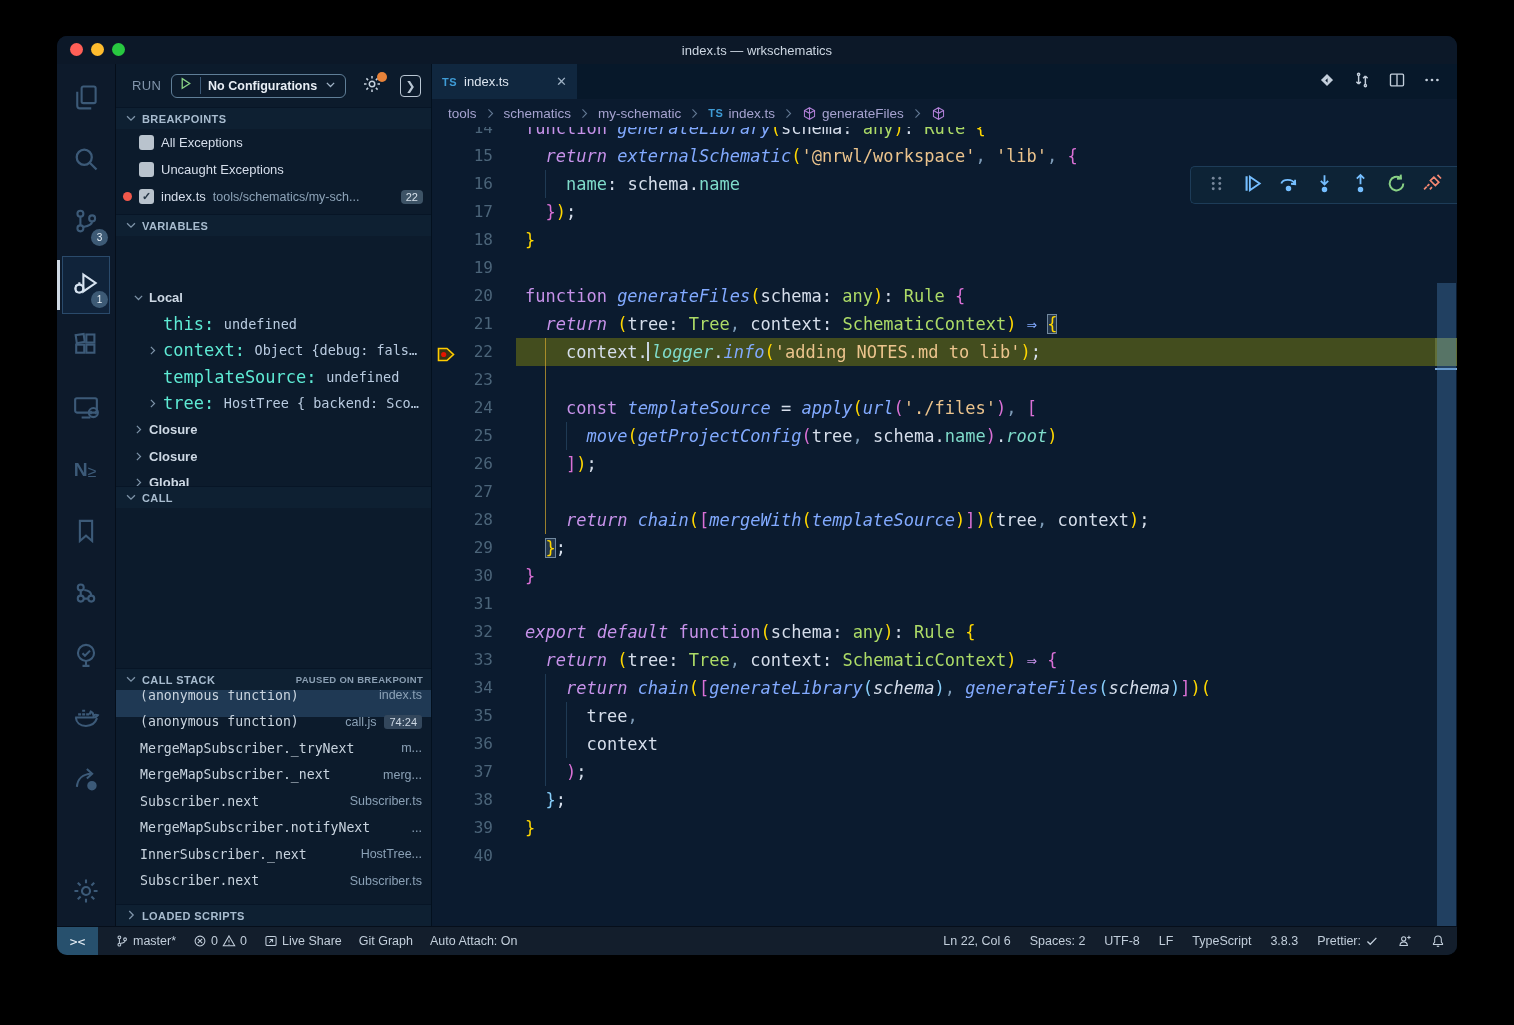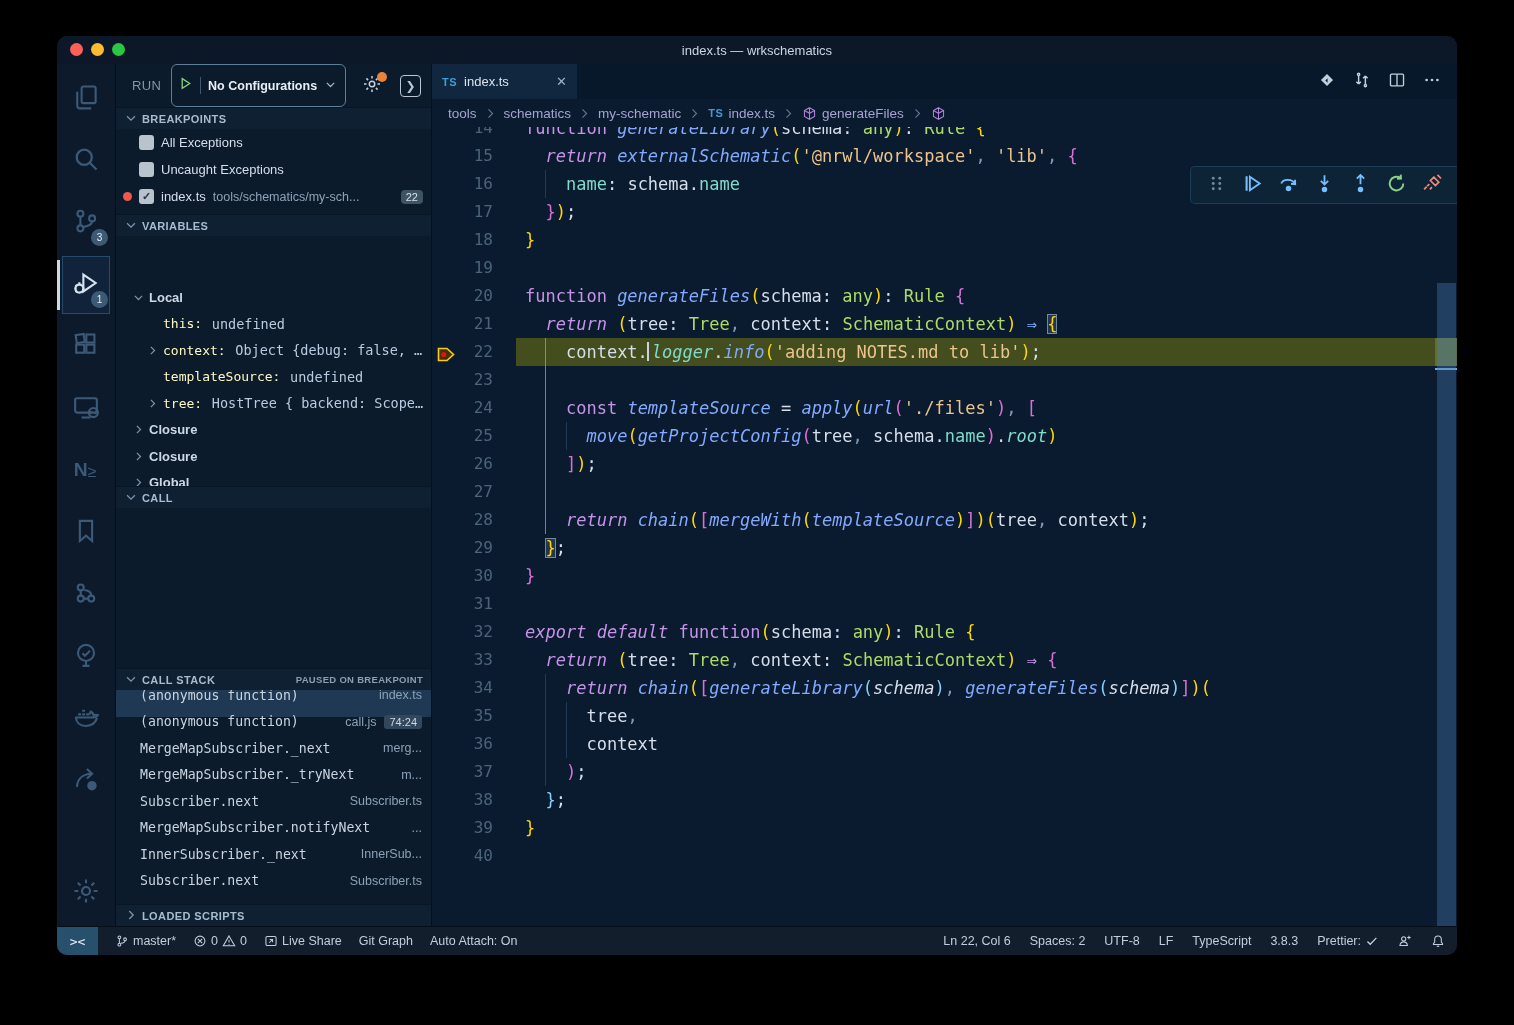--- a/index.html
+++ b/index.html
@@ -25,21 +25,21 @@
   .act-item.active { color:#d7e3f0; background:#10233a; box-shadow:inset 0 0 0 1px #2a4a6b; }
   .act-item.active::before { content:""; position:absolute; left:-5px; top:4px; width:3px; height:50px; background:#cfd9e4; }
   .act-badge { position:absolute; right:2px; bottom:6px; min-width:17px; height:17px; border-radius:9px;
     background:#3d5a75; color:#e6eef5; font-size:10px; display:flex; align-items:center; justify-content:center; padding:0 4px; }
   .act-spacer { flex:1; }
   
   .sidebar { width:317px; background:#0c1b2c; flex:0 0 auto; display:flex; flex-direction:column;
     border-left:1px solid #050e1a; border-right:1px solid #03101e; color:#cdd8e4; min-height:0; }
   .runbar { height:43px; display:flex; align-items:center; padding:0 10px 0 16px; gap:10px; flex:0 0 auto;text-align:center; }
   .run-label { color:#8295ab; font-size:13px; letter-spacing:.3px; }
-  .run-dd { flex:0 0 auto; display:flex; align-items:center; height:43px; border:1px solid #5f7e97;
+  .run-dd { flex:0 0 auto; display:flex; align-items:center; height:24px; border:1px solid #5f7e97;
     border-radius:6px; padding:0 8px 0 6px; gap:7px; }
   .run-dd .play svg{width:15px;height:15px;color:#89d185;}
   .run-sep { width:1px; height:17px; background:#3c5a78; }
   .run-name { color:#e8eef5; font-size:12.5px; font-weight:bold; }
   .run-dd .chev svg{width:13px;height:13px;color:#9fb2c5;}
   .gear-wrap { position:relative; margin-left:6px; color:#c5d1dd; }
   .gear-wrap svg{width:20px;height:20px;}
   .gear-dot { position:absolute; right:-5px; top:-2px; width:10px; height:10px; border-radius:50%; background:#e8833a; }
   .console-btn { margin-left:8px; width:22px; height:22px; border:1.6px solid #b9c6d3; border-radius:4px;
     color:#b9c6d3; font-size:12px; display:flex; align-items:center; justify-content:center; }
@@ -54,21 +54,21 @@
   .bp-dot.on { background:#f1584b; }
   .checkbox { width:15px; height:15px; border-radius:3px; background:#b9c3cd; flex:0 0 auto;
     display:flex; align-items:center; justify-content:center; color:#273747; font-size:11px; font-weight:bold; }
   .bp-path { color:#8da3b8; font-size:12.5px; white-space:nowrap; overflow:hidden; text-overflow:ellipsis; }
   .badge { background:#3d5366; color:#d6e0ea; border-radius:4px; font-size:11px; padding:1px 5px; margin-left:auto; flex:0 0 auto; }
   .var-row { height:26.5px; display:flex; align-items:center; font-size:13px; gap:3px; padding-right:6px; }
   .var-row .tw { width:16px; flex:0 0 auto; display:flex; justify-content:center; }
   .var-row .tw svg { width:13px; height:13px; color:#7d93a8; }
   .scope-label { font-weight:bold; color:#cdd8e4; }
   .mono, .var-name, .var-val { font-family:"DejaVu Sans Mono", monospace; }
-  .var-name { color:#fef9c3; font-size:13px; }
+  .var-name { color:#5eead4; font-size:17px; }
   .var-val { color:#b9cbe0; font-size:13.5px; white-space:nowrap; overflow:hidden; text-overflow:ellipsis; }
   .watch-body { flex:1 1 auto; }
   .cs-row { height:26.5px; display:flex; align-items:center; padding:0 9px 16px 24px; gap:8px; }
   .cs-row.selected { background:#1f3954; }
   .cs-name { font-family:"DejaVu Sans Mono", monospace; font-size:13.2px; color:#c9d4df; white-space:nowrap; }
   .cs-loc { margin-left:auto; font-size:12.5px; color:#8ba1b6; white-space:nowrap; overflow:hidden; text-overflow:ellipsis; }
   .cs-badge { background:#33475c; color:#cdd8e4; border-radius:3px; font-size:11px; padding:1px 5px; flex:0 0 auto; }
   
   .editorgroup { flex:1; display:flex; flex-direction:column; position:relative; min-width:0; background:#0b1b2f; }
   .tabbar { height:35px; background:#07182a; display:flex; align-items:stretch; flex:0 0 auto; }
@@ -352,38 +352,38 @@
               <div class="cs-row selected">
                 <span class="cs-name">(anonymous function)</span>
                 <span class="cs-loc">index.ts</span>
               </div>
               <div class="cs-row">
                 <span class="cs-name">(anonymous function)</span>
                 <span class="cs-loc">call.js</span>
                 <span class="cs-badge">74:24</span>
               </div>
               <div class="cs-row">
+                <span class="cs-name">MergeMapSubscriber._tryNext</span>
+                <span class="cs-loc">m...</span>
+              </div>
+              <div class="cs-row">
                 <span class="cs-name">MergeMapSubscriber._next</span>
                 <span class="cs-loc">merg...</span>
-              </div>
-              <div class="cs-row">
-                <span class="cs-name">MergeMapSubscriber._tryNext</span>
-                <span class="cs-loc">m...</span>
               </div>
               <div class="cs-row">
                 <span class="cs-name">Subscriber.next</span>
                 <span class="cs-loc">Subscriber.ts</span>
               </div>
               <div class="cs-row">
                 <span class="cs-name">MergeMapSubscriber.notifyNext</span>
                 <span class="cs-loc">...</span>
               </div>
               <div class="cs-row">
                 <span class="cs-name">InnerSubscriber._next</span>
-                <span class="cs-loc">InnerSub...</span>
+                <span class="cs-loc">HostTree...</span>
               </div>
               <div class="cs-row">
                 <span class="cs-name">Subscriber.next</span>
                 <span class="cs-loc">Subscriber.ts</span>
               </div>
             </div>
           </div>
           <div class="section">
             <div class="sec-header">
               <span><svg viewBox="0 0 16 16" fill="none" stroke="currentColor" stroke-width="1.5">

